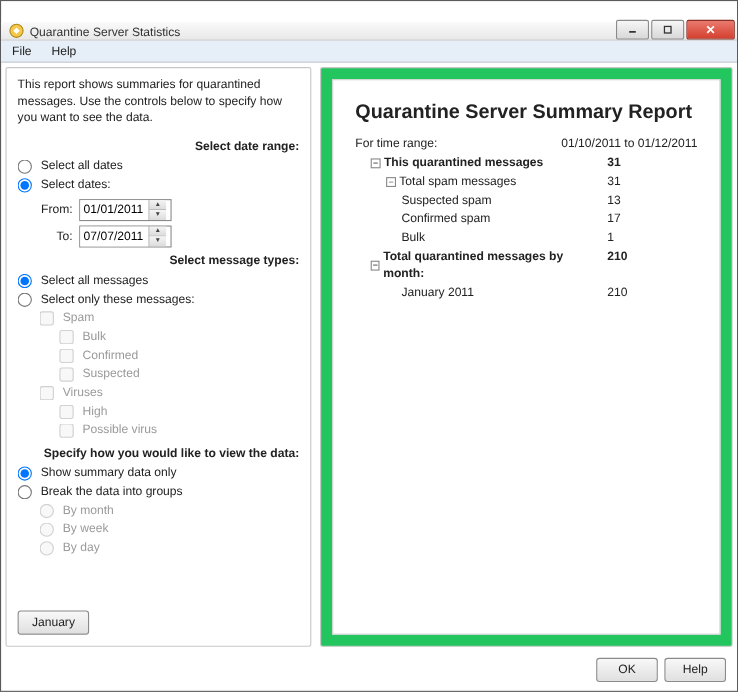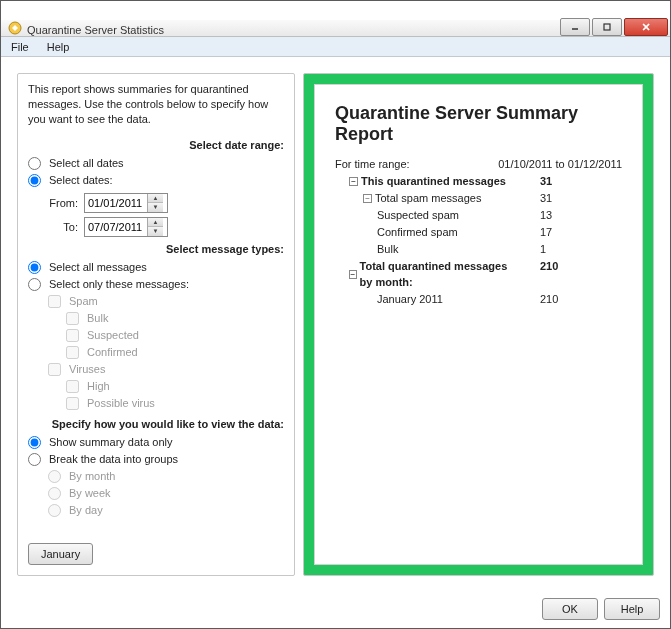--- a/index.html
+++ b/index.html
@@ -66,21 +66,21 @@
     padding: 0 4px;
     gap: 6px;
   }
   .menubar .menuitem {
     padding: 2px 6px;
     color: #222;
   }
   .content {
     flex: 1;
     display: flex;
-    padding: 16px;
+    padding: 4px;
     gap: 0;
   }
   .left {
     width: 278px;
     border: 1px solid #c7c7c7;
     border-radius: 2px;
     padding: 8px 10px 10px 10px;
     background: #fff;
     display: flex;
     flex-direction: column;
@@ -289,25 +289,25 @@
       <label class="opt indent1 disabled">
         <input type="checkbox" disabled="" style="">
         <span>Spam</span>
       </label>
       <label class="opt indent2 disabled">
         <input type="checkbox" disabled="" style="">
         <span>Bulk</span>
       </label>
       <label class="opt indent2 disabled">
         <input type="checkbox" disabled="" style="">
+        <span>Confirmed</span>
+      </label>
+      <label class="opt indent2 disabled">
+        <input type="checkbox" disabled="" style="">
         <span>Suspected</span>
-      </label>
-      <label class="opt indent2 disabled">
-        <input type="checkbox" disabled="" style="">
-        <span>Confirmed</span>
       </label>
       <label class="opt indent1 disabled">
         <input type="checkbox" disabled="" style="">
         <span>Viruses</span>
       </label>
       <label class="opt indent2 disabled">
         <input type="checkbox" disabled="" style="">
         <span>High</span>
       </label>
       <label class="opt indent2 disabled">

